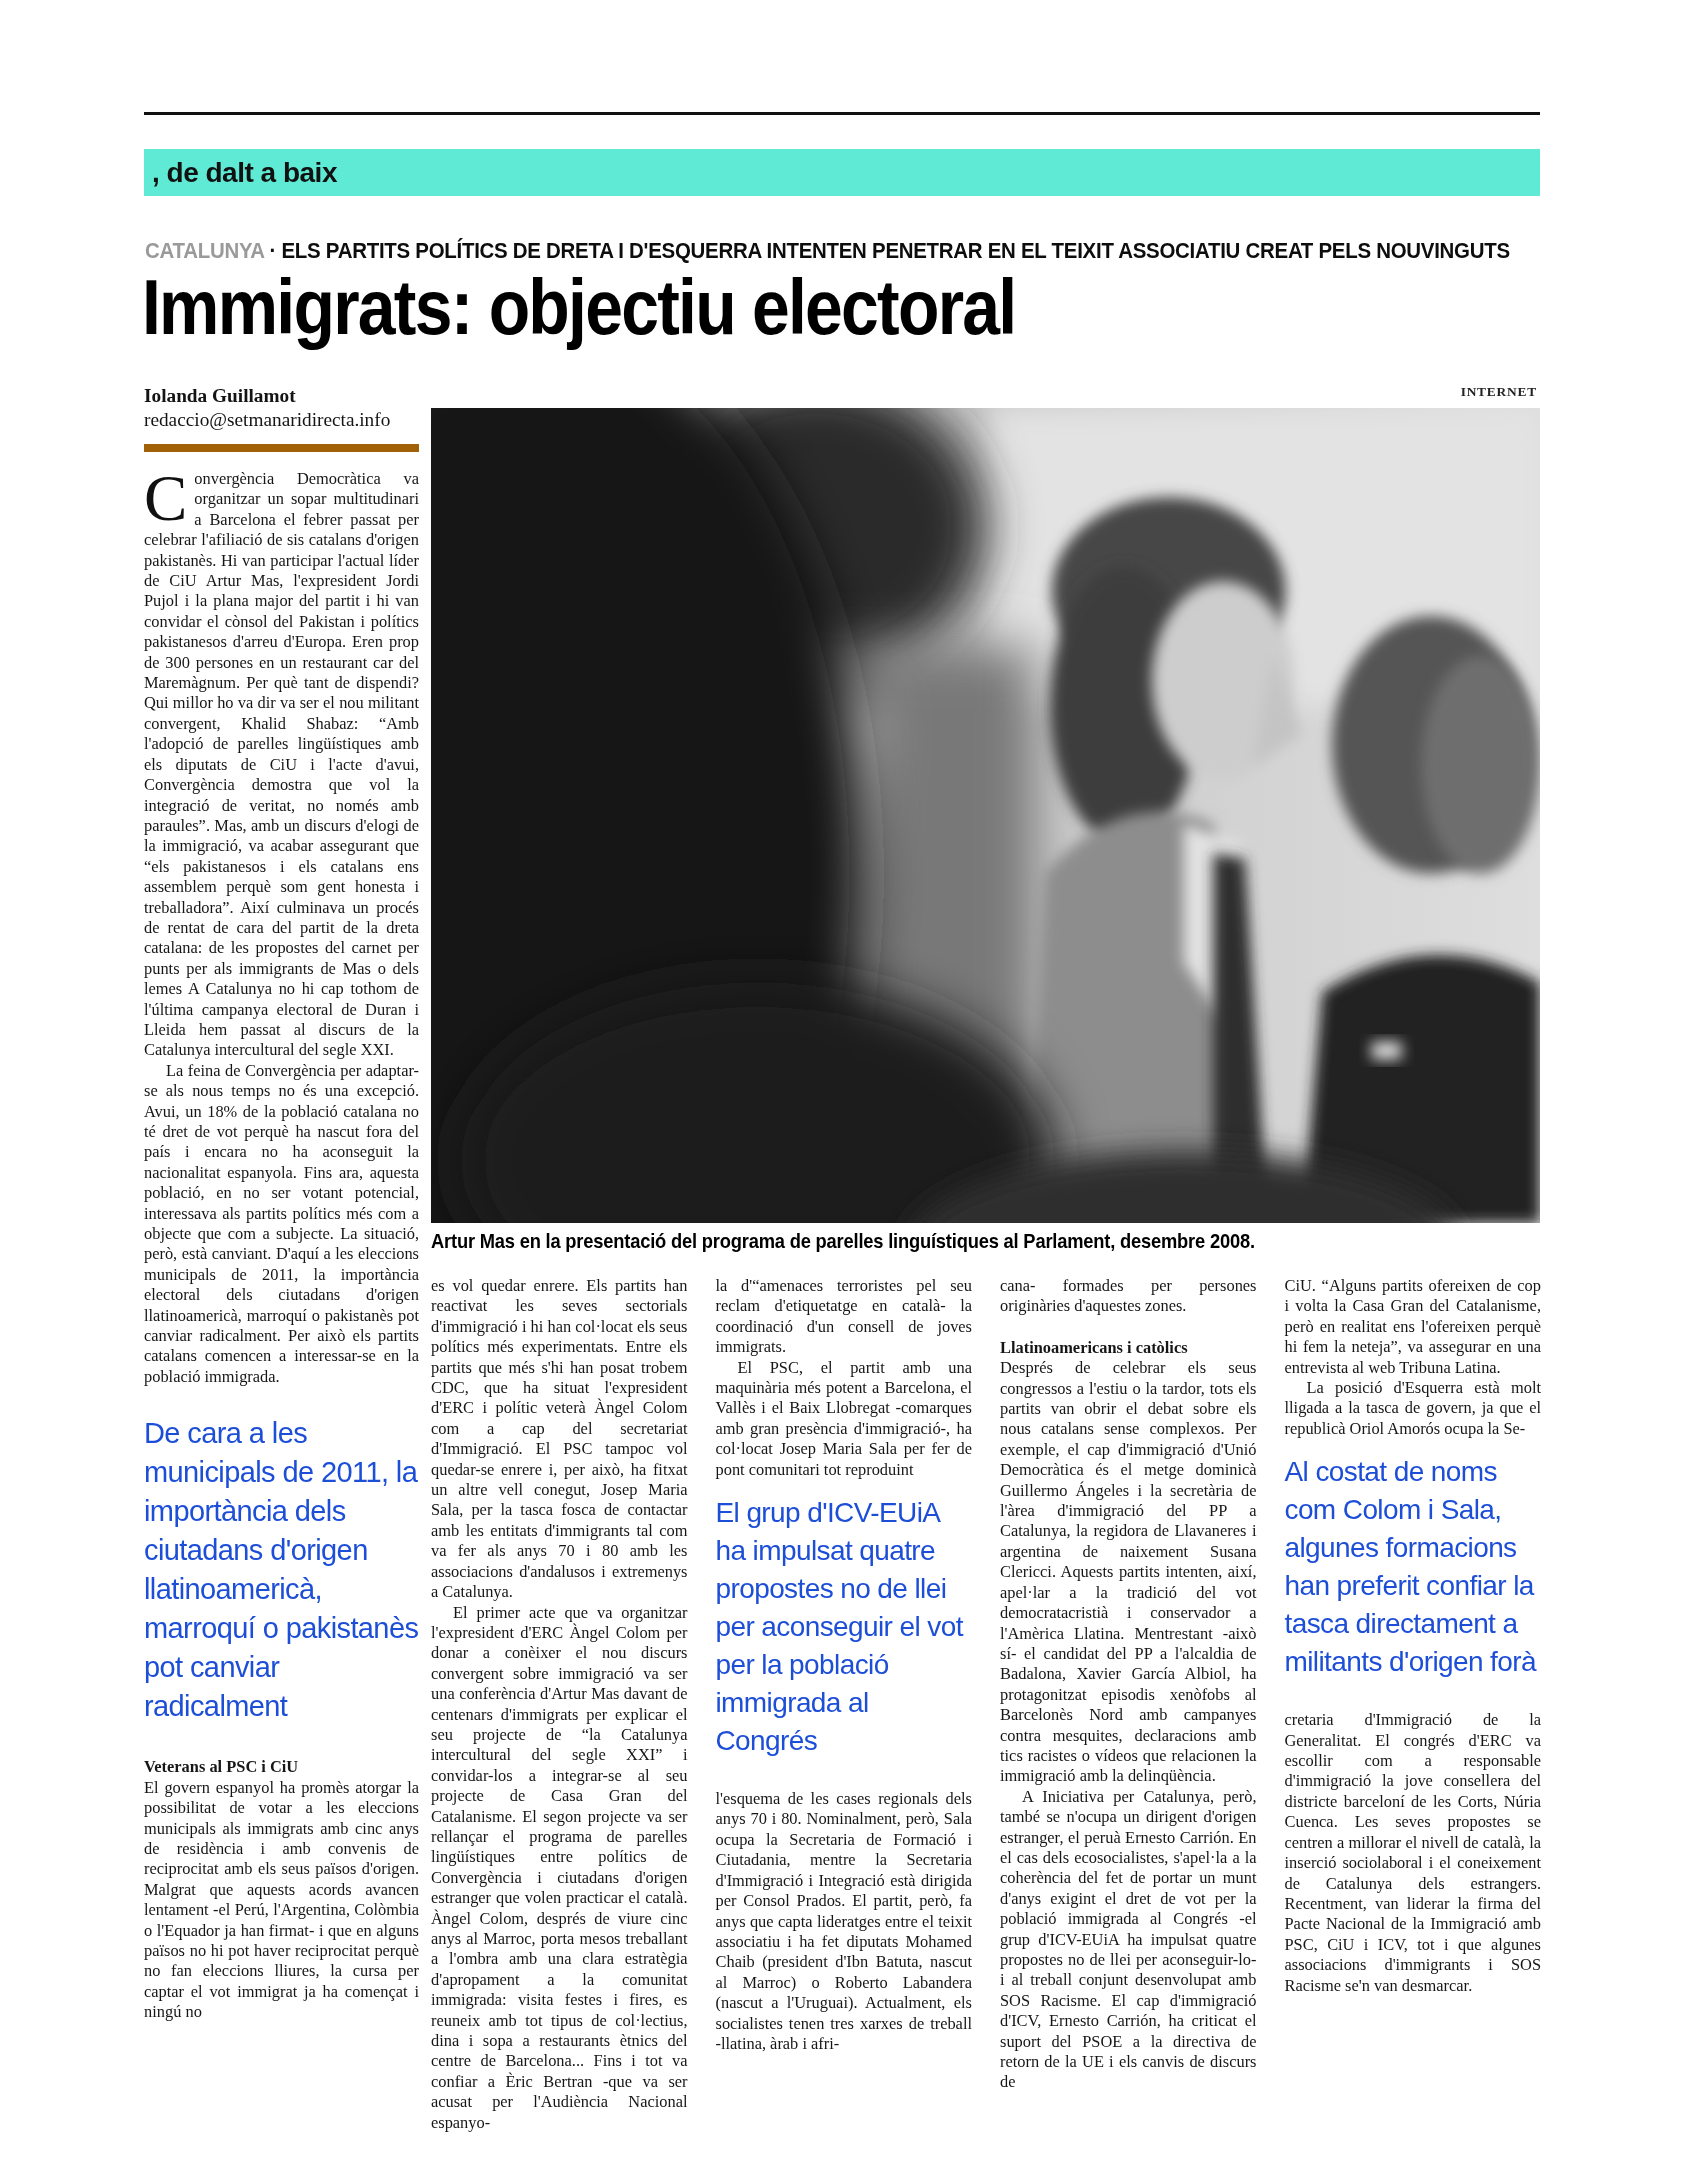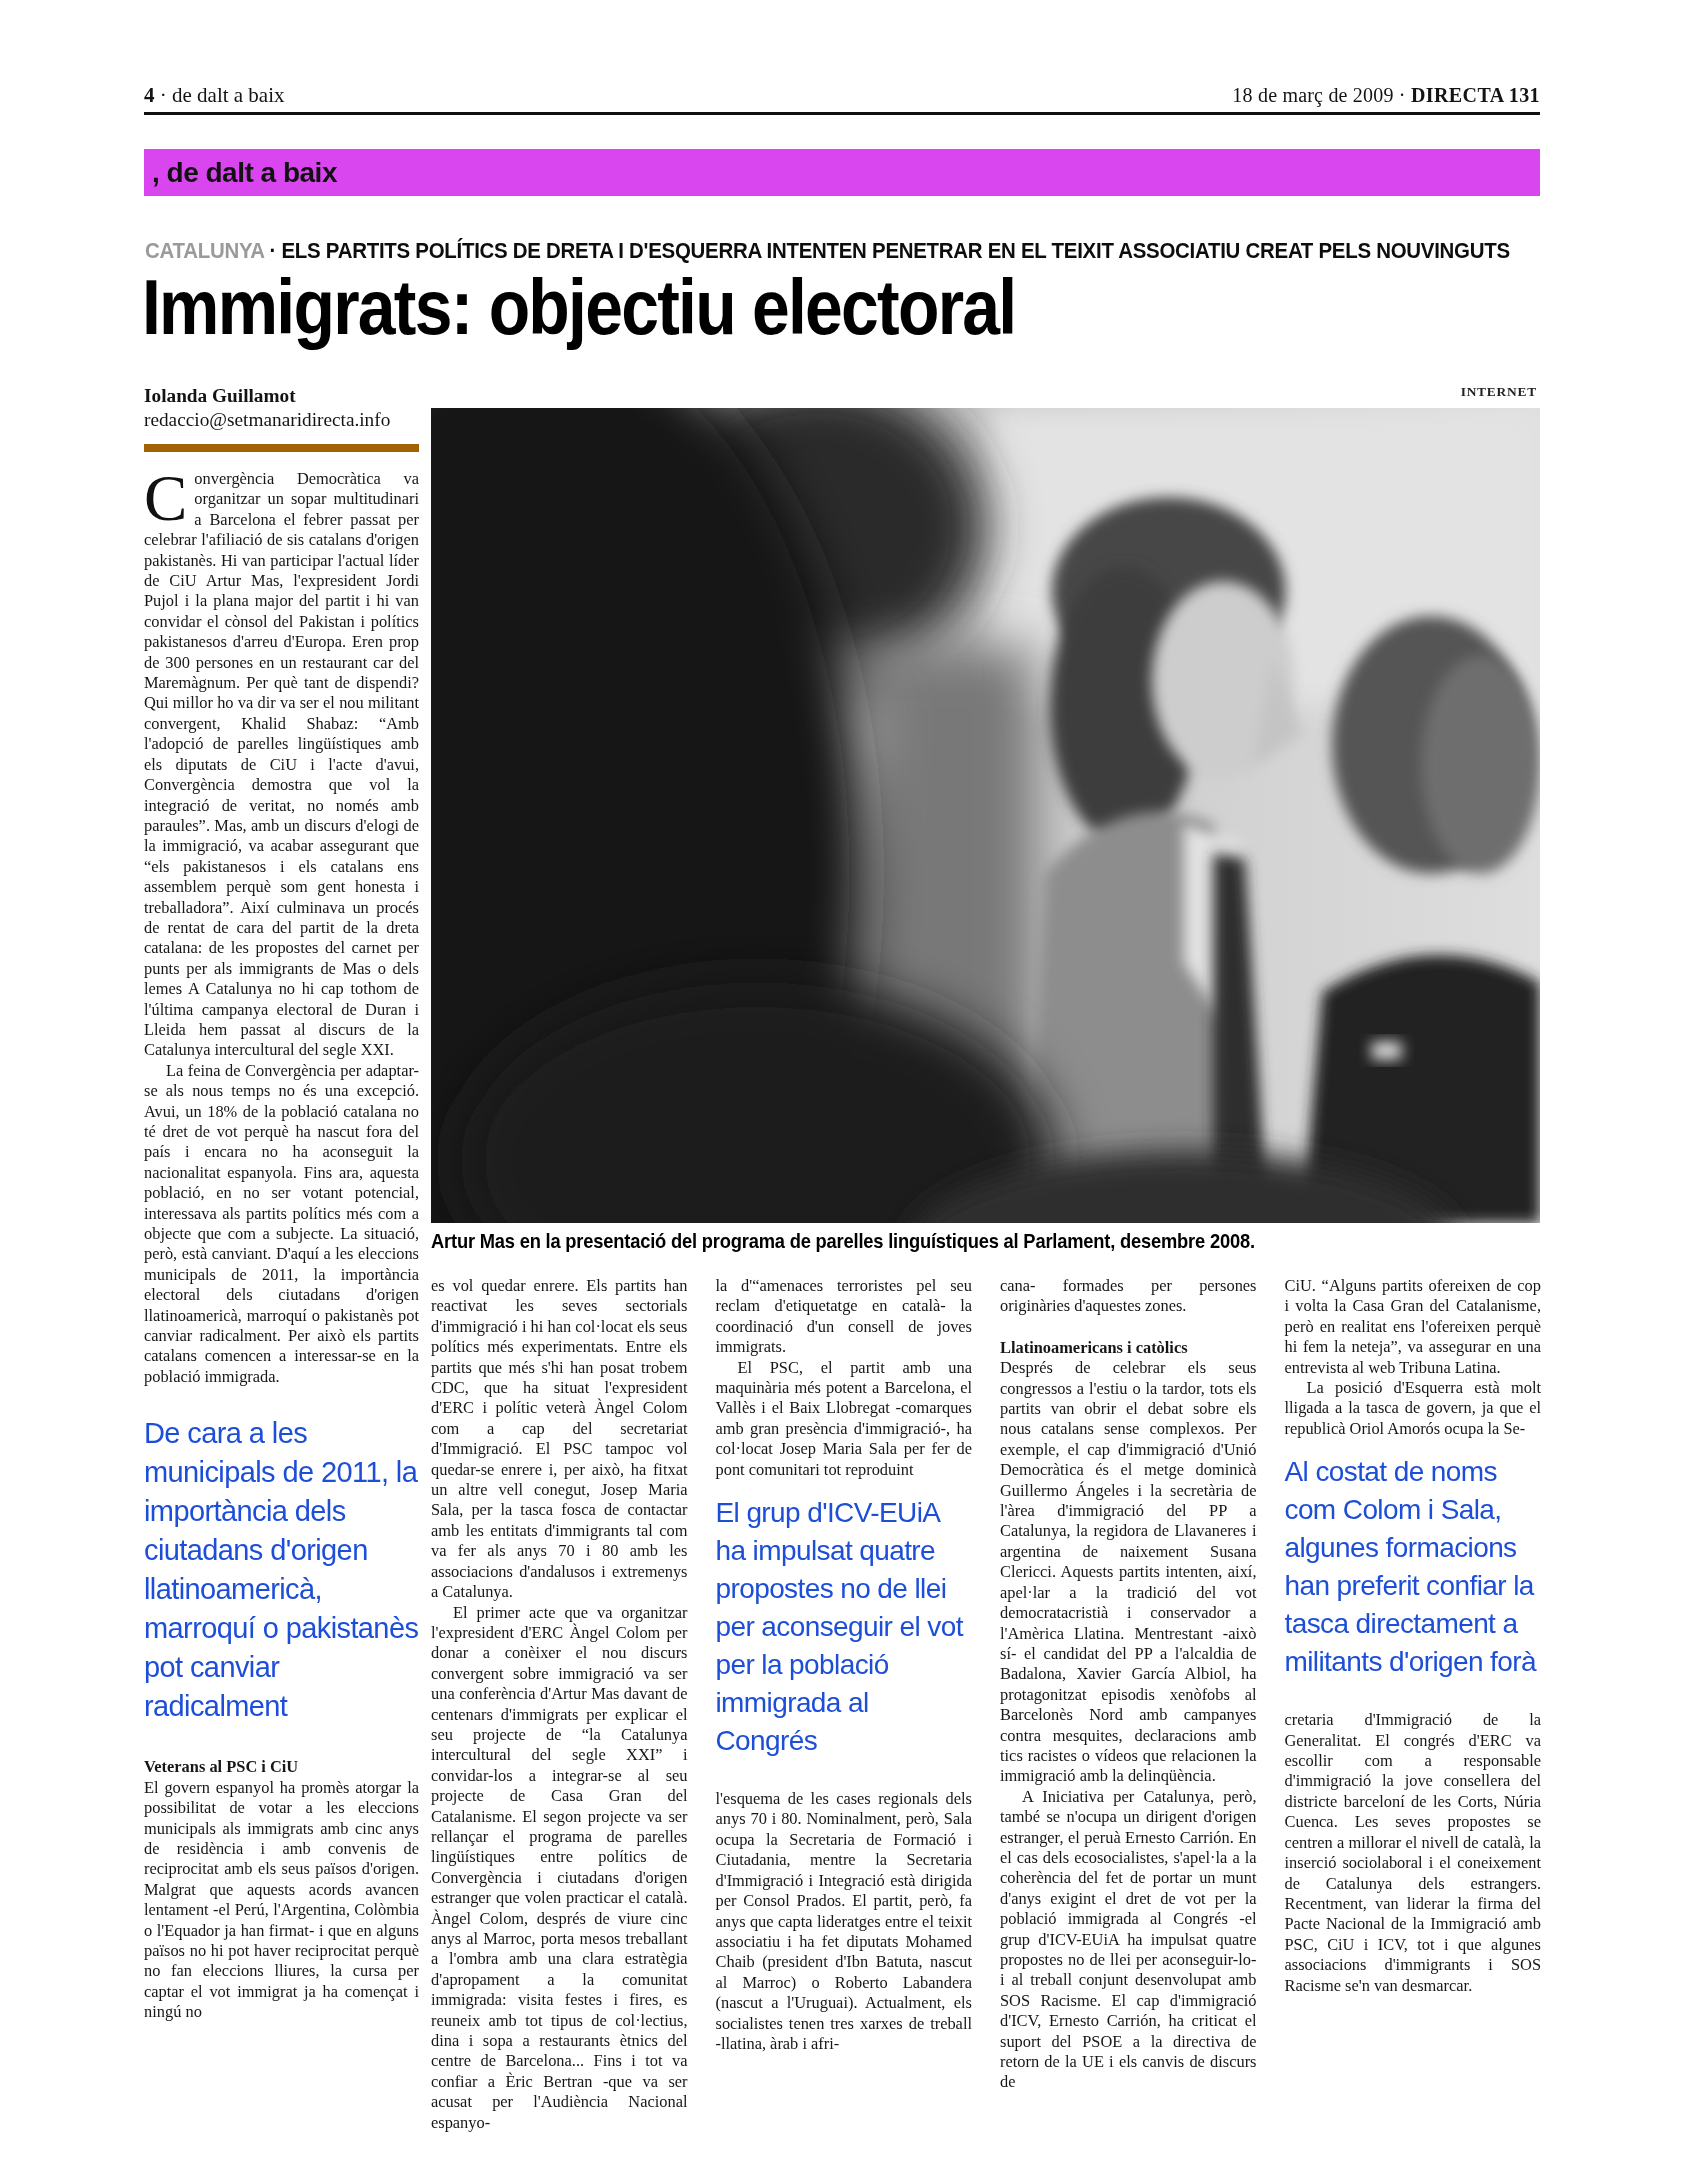--- a/index.html
+++ b/index.html
@@ -14,21 +14,21 @@
     display:flex;justify-content:space-between;align-items:baseline;
     font-size:21px;
   }
   .top-header .pgnum{font-weight:bold;}
   .top-header .right-part{font-size:20px;letter-spacing:0.2px;}
   .top-header .pub{font-weight:600;letter-spacing:0.4px;}
   .top-rule{position:absolute;left:144px;width:1396px;top:112px;height:3px;background:#101010;}
   
   .section-bar{
     position:absolute;left:144px;width:1396px;top:149px;height:47px;
-    background:#d946ef;
+    background:#5eead4;
   }
   .section-bar .lbl{
     font-family:"Liberation Sans",sans-serif;font-weight:bold;
     font-size:28px;line-height:47px;padding-left:8px;letter-spacing:-0.5px;color:#111;
   }
   
   .kicker{
     position:absolute;left:145px;top:238px;width:1396px;
     font-family:"Liberation Sans",sans-serif;font-weight:bold;
     font-size:22px;letter-spacing:-0.3px;color:#0d0d0d;white-space:nowrap;
@@ -83,31 +83,20 @@
   }
   .bottom-cols .col{flex:1;min-width:0;}
   .bottom-cols .pullquote{margin:14px 0 29px 0;}
   .col .subhead{margin-top:21px;}
 </style>
 </head>
 <body>
 
 <div class="page">
 
-  <div class="top-header">
-    <div>
-      <span class="pgnum">4</span>
-      <span>· de dalt a baix</span>
-    </div>
-    <div class="right-part">
-      <span>18 de març de 2009</span>
-      <span>·</span>
-      <span class="pub">DIRECTA 131</span>
-    </div>
-  </div>
   <div class="top-rule"></div>
 
   <div class="section-bar">
     <div class="lbl">, de dalt a baix</div>
   </div>
 
   <div class="kicker">
     <span class="region">CATALUNYA</span><span> · </span><span>ELS PARTITS POLÍTICS DE DRETA I D'ESQUERRA INTENTEN PENETRAR EN EL TEIXIT ASSOCIATIU CREAT PELS NOUVINGUTS</span>
   </div>
 

